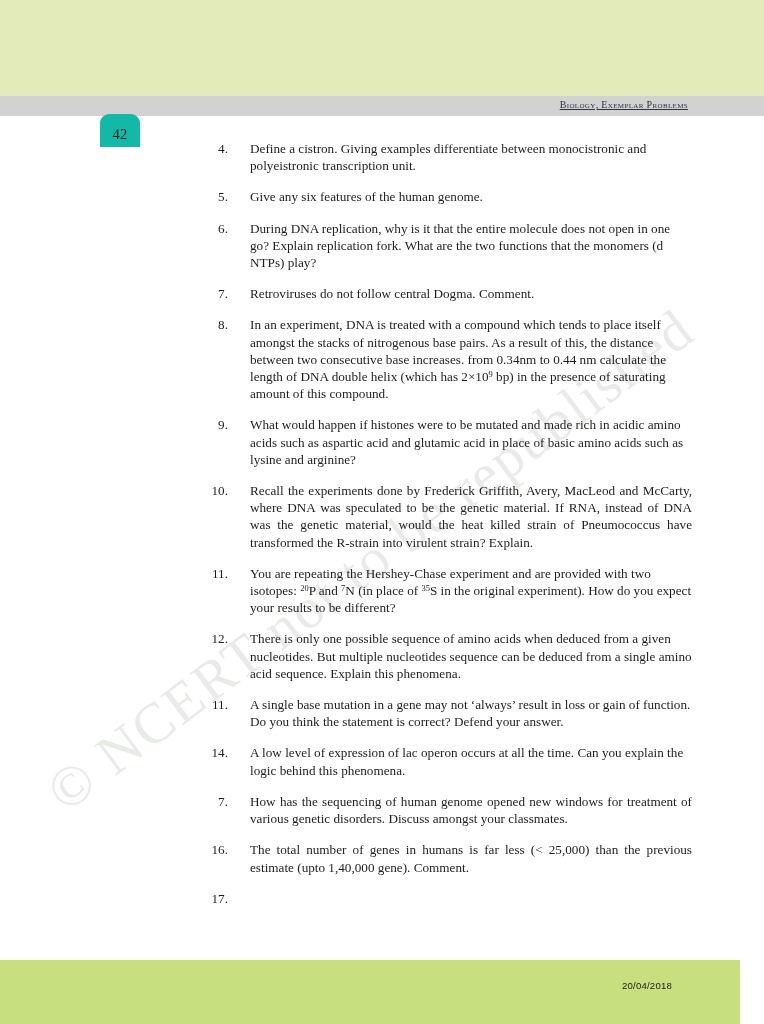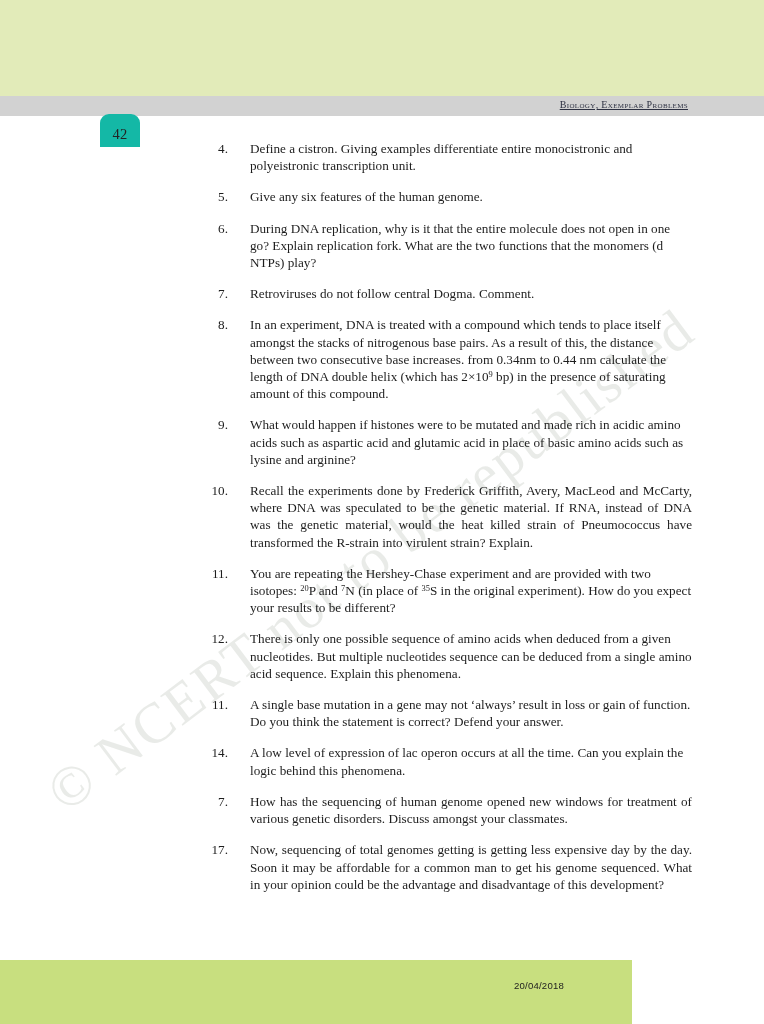--- a/index.html
+++ b/index.html
@@ -148,21 +148,21 @@
     font-size: 0.64em;
     vertical-align: 0.52em;
     line-height: 0;
   }
 
   
   .bottom-green-band {
     position: absolute;
     left: 0;
     bottom: 0;
-    width: 632px;
+    width: 740px;
     height: 64px;
     background: #c8df7f;
   }
   .footer-date {
     position: absolute;
     right: 68px;
     top: 20px;
     font-family: "Liberation Sans", sans-serif;
     font-size: 9.6px;
     color: #1d1d1d;
@@ -184,21 +184,21 @@
   <div class="running-head">Biology, Exemplar Problems</div>
 
   <div class="watermark">
     <span>© NCERT not to be republished</span>
   </div>
 
   <div class="content">
     <ol class="qlist" id="qlist">
         <li class="qitem">
           <span class="qnum">4.</span>
-          <p class="qtext">Define a cistron. Giving examples differentiate entire monocistronic and polyeistronic transcription unit.</p>
+          <p class="qtext">Define a cistron. Giving examples differentiate between monocistronic and polyeistronic transcription unit.</p>
         </li>
         <li class="qitem">
           <span class="qnum">5.</span>
           <p class="qtext">Give any six features of the human genome.</p>
         </li>
         <li class="qitem">
           <span class="qnum">6.</span>
           <p class="qtext">During DNA replication, why is it that the entire molecule does not open in one go? Explain replication fork. What are the two functions that the monomers (d NTPs) play?</p>
         </li>
         <li class="qitem">
@@ -231,22 +231,25 @@
         </li>
         <li class="qitem">
           <span class="qnum">14.</span>
           <p class="qtext">A low level of expression of lac operon occurs at all the time. Can you explain the logic behind this phenomena.</p>
         </li>
         <li class="qitem">
           <span class="qnum">7.</span>
           <p class="qtext justify">How has the sequencing of human genome opened new windows for treatment of various genetic disorders. Discuss amongst your classmates.</p>
         </li>
         <li class="qitem">
+          <span class="qnum">16.</span>
+          <p class="qtext justify">The total number of genes in humans is far less (&lt; 25,000) than the previous estimate (upto 1,40,000 gene). Comment.</p>
+        </li>
+        <li class="qitem">
           <span class="qnum">17.</span>
-          <p class="qtext justify">Now, sequencing of total genomes getting is getting less expensive day by the day. Soon it may be affordable for a common man to get his genome sequenced. What in your opinion could be the advantage and disadvantage of this development?</p>
         </li>
       </ol>
   </div>
 
   <div class="bottom-green-band">
     <div class="footer-date">20/04/2018</div>
   </div>
 
 </div>
 

